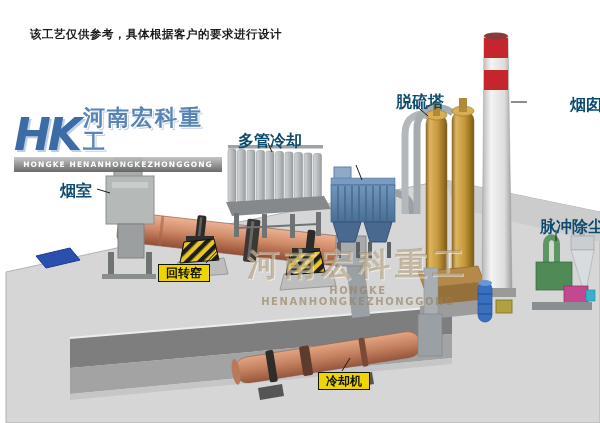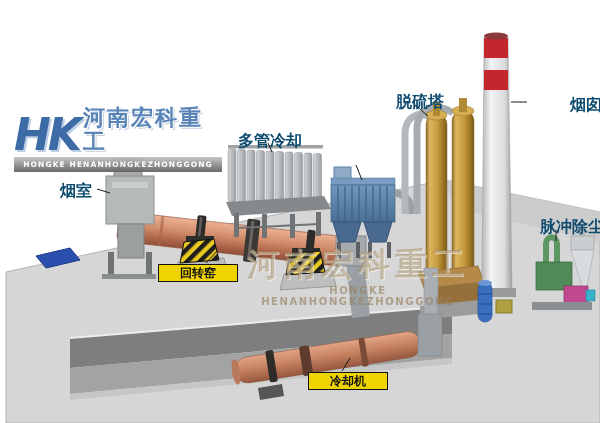--- a/index.html
+++ b/index.html
@@ -6,21 +6,21 @@
   .scene { position:relative; width:600px; height:423px; background:#ffffff; overflow:hidden;
            font-family:"DejaVu Sans", sans-serif; }
   .art { position:absolute; left:0; top:0; }
 
   .note { position:absolute; left:30px; top:27px; font-size:11.5px; font-weight:600;
           color:#1a1a1a; letter-spacing:0.5px; white-space:nowrap; }
 
   .lbl { position:absolute; font-size:16px; font-weight:700; color:#0c4a6e; white-space:nowrap; }
 
   .tag { position:absolute; font-size:12px; font-weight:700; color:#111; line-height:14px;
-         background: var(--label-bg, #f0d400); border:1.6px solid #111; padding:1px 21px;
+         background: var(--label-bg, #f0d400); border:1.6px solid #111; padding:1px 7px;
          white-space:nowrap; }
 
   .logo { position:absolute; left:14px; top:106px; width:208px; opacity:0.92; }
   .logo-top { display:flex; align-items:flex-end; gap:4px; }
   .logo-hk { font-style:italic; font-weight:900; font-size:44px; line-height:0.9;
              color: var(--brand-blue, #2d5f9f); letter-spacing:-3px;
              text-shadow:2px 2px 0 rgba(130,160,200,0.55); }
   .logo-cn { font-weight:700; font-size:22px; line-height:1.1; color:#4a7ab2; letter-spacing:2px;
              text-shadow:1px 1px 0 #ffffff, 2px 2px 0 rgba(70,110,160,0.35); }
   .logo-bar { margin-top:3px; height:15px; line-height:15px; text-align:center;
@@ -234,36 +234,37 @@
       <line x1="268" y1="143" x2="272" y2="152"></line>
       <line x1="356" y1="165" x2="362" y2="180"></line>
       <line x1="414" y1="104" x2="428" y2="116"></line>
       <line x1="527" y1="102" x2="511" y2="102"></line>
       <line x1="556" y1="230" x2="556" y2="241"></line>
       <line x1="206" y1="263" x2="217" y2="251"></line>
       <line x1="342" y1="371" x2="350" y2="358"></line>
     </g>
   </svg>
 
+  <div class="note">该工艺仅供参考，具体根据客户的要求进行设计</div>
 
   <div class="logo">
     <div class="logo-top">
       <span class="logo-hk">HK</span>
       <span class="logo-cn">河南宏科重工</span>
     </div>
     <div class="logo-bar">HONGKE HENANHONGKEZHONGGONG</div>
   </div>
 
   <div class="lbl" style="left:60px; top:181px;">烟室</div>
   <div class="lbl" style="left:238px; top:131px;">多管冷却</div>
   <div class="lbl" style="left:396px; top:92px;">脱硫塔</div>
   <div class="lbl" style="left:529px; top:95px;margin-left:41px;">烟囱</div>
   <div class="lbl" style="left:540px; top:217px;">脉冲除尘器</div>
 
   <div class="tag" style="left:158px; top:264px;">回转窑</div>
-  <div class="tag" style="left:308px; top:372px;">冷却机</div>
+  <div class="tag" style="left:318px; top:372px;">冷却机</div>
 
   <div class="watermark">
     <div class="wm-cn">河南宏科重工</div>
     <div class="wm-en">HONGKE HENANHONGKEZHONGGONG</div>
   </div>
 
 </div>
 
 </body></html>

